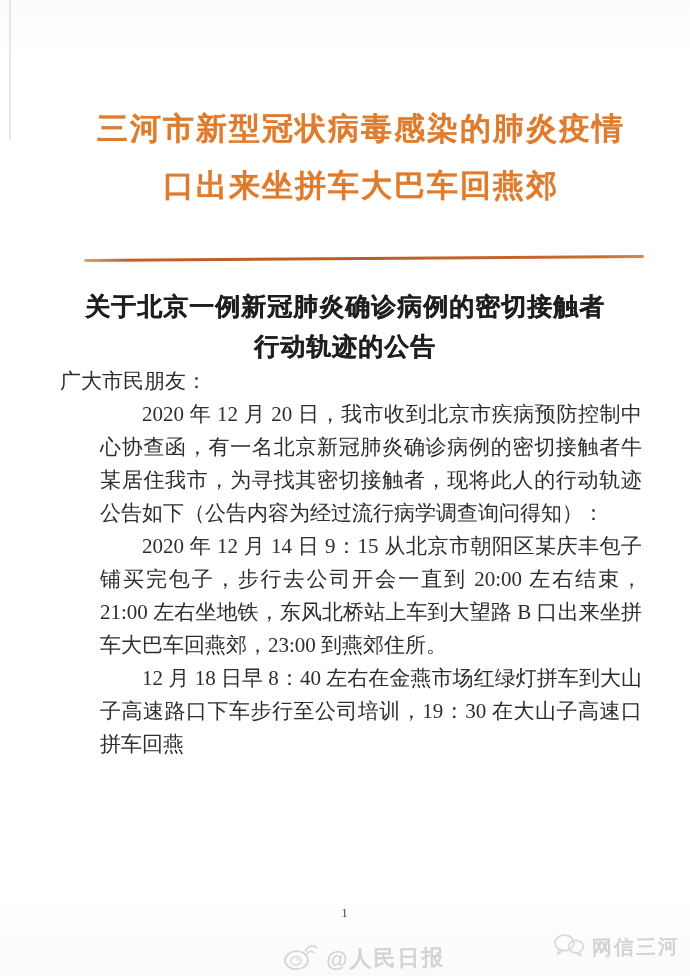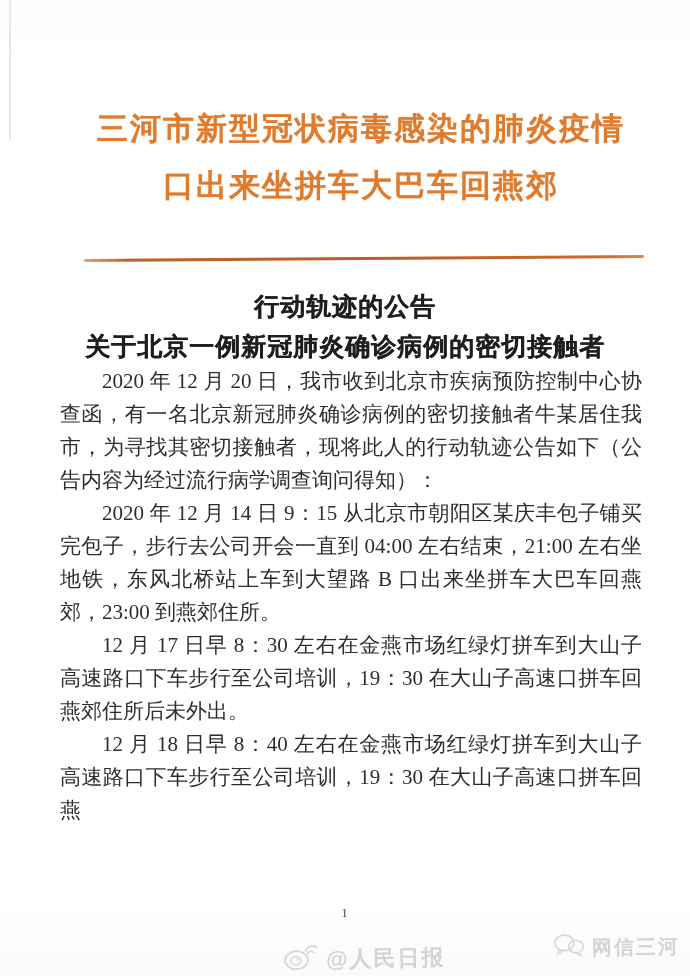--- a/index.html
+++ b/index.html
@@ -77,20 +77,21 @@
     color: #2d2d2d;
     font-size: 21px;
     line-height: 33px;
     text-align: justify;
   }
   .doc-body p {
     margin: 0;
   }
   .doc-body p.indent {
     text-indent: 2em;
+    margin-left: 40px;
   }
   
   .page-number {
     position: absolute;
     top: 905px;
     left: 0;
     width: 100%;
     text-align: center;
     font-size: 13px;
     color: #4a4a4a;
@@ -131,28 +132,28 @@
   <div class="scan-edge"></div>
 
   <div class="letterhead">
     <div class="letterhead-line">三河市新型冠状病毒感染的肺炎疫情</div>
     <div class="letterhead-line">口出来坐拼车大巴车回燕郊</div>
   </div>
 
   <div class="divider"></div>
 
   <h1 class="doc-title">
+    <span class="title-line">关于北京一例新冠肺炎确诊病例的密切接触者</span>
     <span class="title-line">行动轨迹的公告</span>
-    <span class="title-line">关于北京一例新冠肺炎确诊病例的密切接触者</span>
   </h1>
 
   <div class="doc-body">
+    <p class="salutation">广大市民朋友：</p>
     <p class="indent">2020 年 12 月 20 日，我市收到北京市疾病预防控制中心协查函，有一名北京新冠肺炎确诊病例的密切接触者牛某居住我市，为寻找其密切接触者，现将此人的行动轨迹公告如下（公告内容为经过流行病学调查询问得知）：</p>
-    <p class="indent">2020 年 12 月 14 日 9：15 从北京市朝阳区某庆丰包子铺买完包子，步行去公司开会一直到 04:00 左右结束，21:00 左右坐地铁，东风北桥站上车到大望路 B 口出来坐拼车大巴车回燕郊，23:00 到燕郊住所。</p>
-    <p class="indent">12 月 17 日早 8：30 左右在金燕市场红绿灯拼车到大山子高速路口下车步行至公司培训，19：30 在大山子高速口拼车回燕郊住所后未外出。</p>
+    <p class="indent">2020 年 12 月 14 日 9：15 从北京市朝阳区某庆丰包子铺买完包子，步行去公司开会一直到 20:00 左右结束，21:00 左右坐地铁，东风北桥站上车到大望路 B 口出来坐拼车大巴车回燕郊，23:00 到燕郊住所。</p>
     <p class="indent">12 月 18 日早 8：40 左右在金燕市场红绿灯拼车到大山子高速路口下车步行至公司培训，19：30 在大山子高速口拼车回燕</p>
   </div>
 
   <div class="page-number">1</div>
 
   <div class="credit credit-weibo">
     <span>
       <svg width="36" height="28" viewBox="0 0 36 28">
         <ellipse cx="13.5" cy="17" rx="11.5" ry="9" stroke="#d6d6d6" fill="none" stroke-width="1.8"></ellipse>
         <ellipse cx="13" cy="17.5" rx="5.2" ry="4.2" stroke="#d6d6d6" fill="none" stroke-width="1.5"></ellipse>

